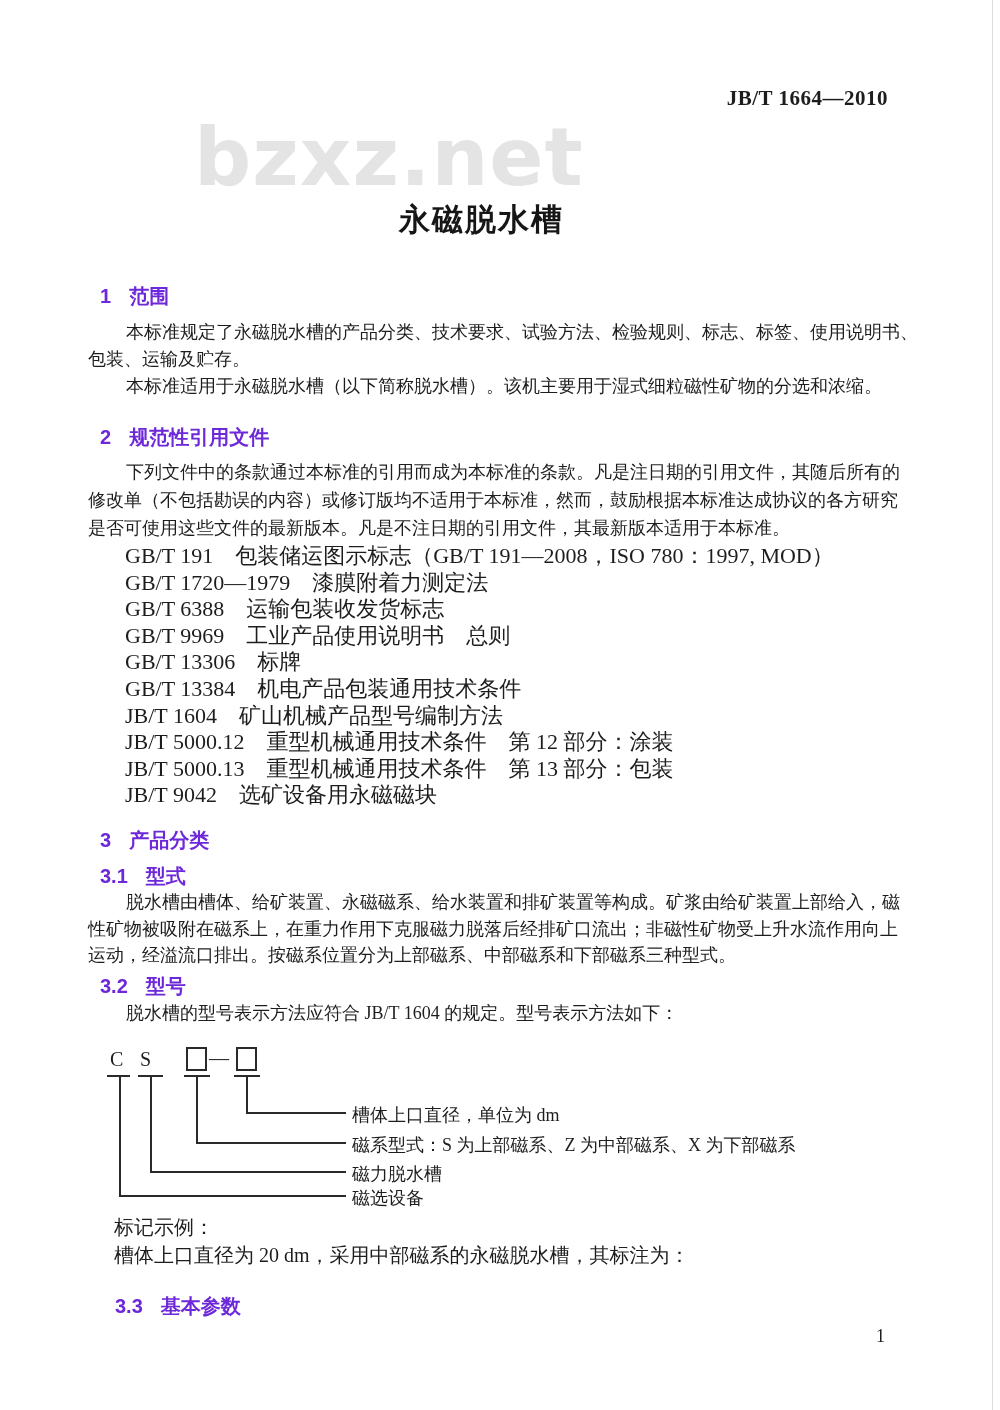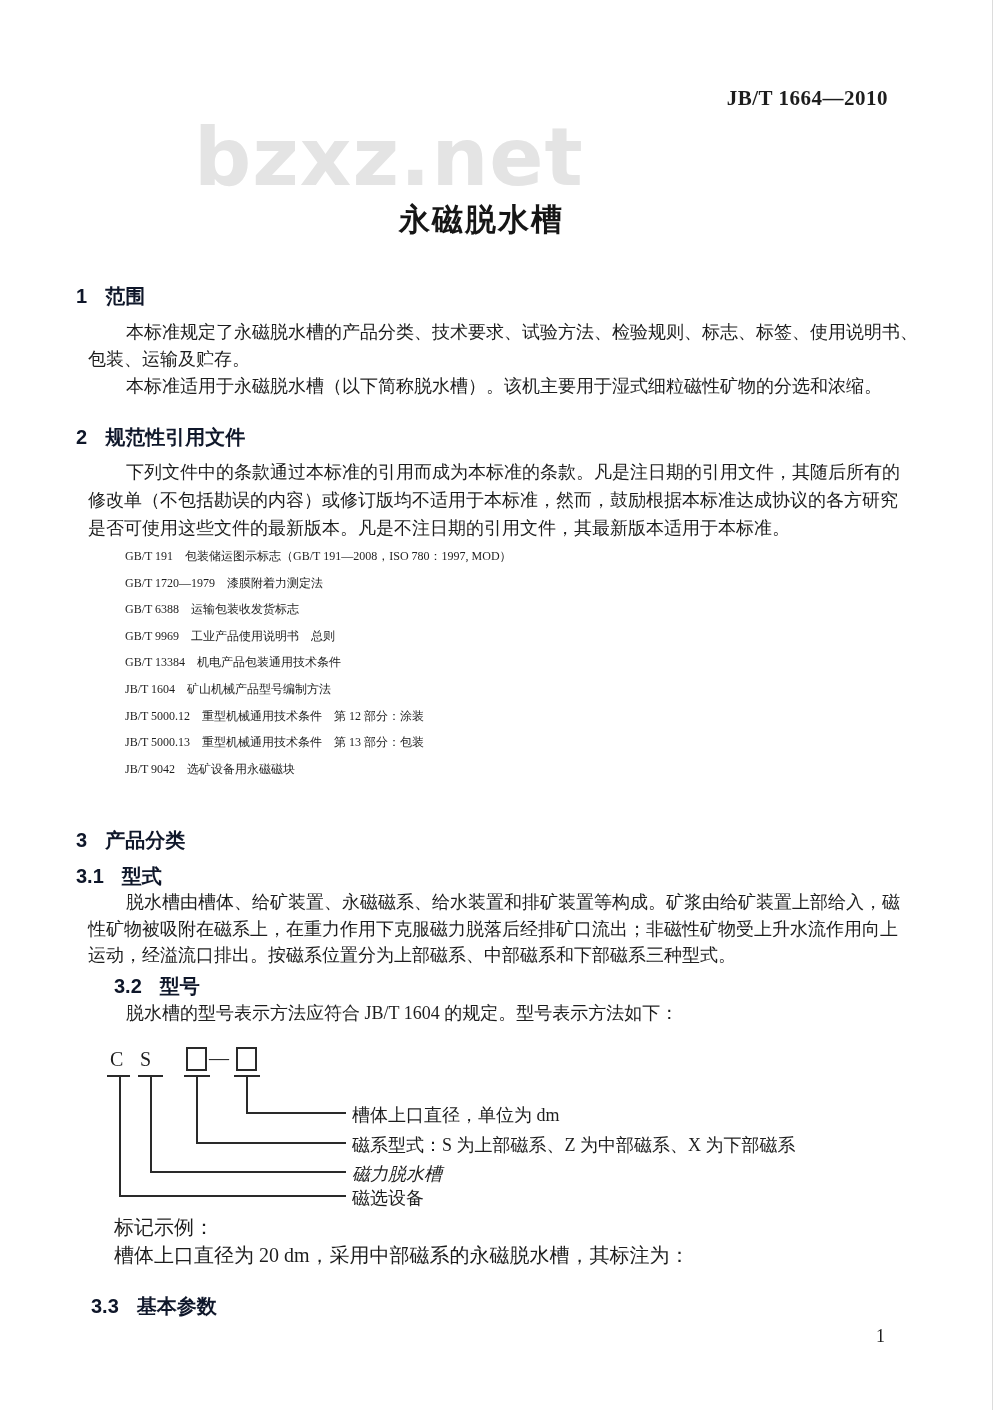--- a/index.html
+++ b/index.html
@@ -9,31 +9,31 @@
   }
   .scan-edge{position:absolute;top:0;left:992px;width:1px;height:1410px;background:#dcdcdc;}
   .std-num{position:absolute;top:86px;left:0;width:888px;text-align:right;
     font-family:"Liberation Serif","DejaVu Serif",serif;font-weight:bold;font-size:21px;letter-spacing:.5px;}
   .watermark{position:absolute;left:194px;top:118px;
     font-family:"DejaVu Sans","Liberation Sans",sans-serif;font-weight:bold;font-size:80px;
     color:#e4e4e4;letter-spacing:1px;line-height:1;user-select:none;}
   .doc-title{position:absolute;top:199px;left:0;width:963px;text-align:center;
     font-family:"Liberation Sans","DejaVu Sans",sans-serif;font-weight:bold;font-size:31px;
     letter-spacing:2px;color:#161616;}
-  .h{position:absolute;left:76px;font-family:"Liberation Sans","DejaVu Sans",sans-serif;
-    font-weight:bold;font-size:20px;color:#0f172a;white-space:nowrap;}
+  .h{position:absolute;left:100px;font-family:"Liberation Sans","DejaVu Sans",sans-serif;
+    font-weight:bold;font-size:20px;color:#6d28d9;white-space:nowrap;}
   .h .hnum{margin-right:18px;}
   .h-s1{top:283px;} .h-s2{top:424px;} .h-s3{top:827px;}
-  .h-s31{top:863px;} .h-s32{top:973px;margin-left:38px;} .h-s33{top:1293px;margin-left:15px;}
+  .h-s31{top:863px;} .h-s32{top:973px;} .h-s33{top:1293px;margin-left:15px;}
   .para{position:absolute;left:88px;width:840px;font-size:18px;line-height:27px;white-space:nowrap;}
   .p-s1{top:319px;} .p-s2{top:458px;line-height:28px;}
   .p-s31{top:889px;line-height:26.5px;} .p-s32{top:1000px;}
   .line{display:block;}
   .indent{text-indent:38px;}
-  .refs{position:absolute;left:125px;top:543px;font-size:12px;line-height:26.6px;white-space:nowrap;}
+  .refs{position:absolute;left:125px;top:543px;font-size:22px;line-height:26.6px;white-space:nowrap;}
   .dg-box{position:absolute;width:17px;height:20px;border:2px solid #2a2a2a;background:#fff;}
   .dg-char{position:absolute;font-size:20px;color:#1d1d1d;font-family:"Liberation Serif","DejaVu Serif",serif;}
   .dg-rule{position:absolute;background:#2a2a2a;}
   .dg-label{position:absolute;left:352px;font-size:18px;white-space:nowrap;}
   .example{position:absolute;left:114px;top:1214px;font-size:20px;line-height:27.5px;white-space:nowrap;}
   .page-num{position:absolute;left:876px;top:1326px;font-size:18px;}
 </style>
 </head>
 <body>
 
@@ -62,20 +62,21 @@
   <div class="para p-s2">
     <span class="line indent">下列文件中的条款通过本标准的引用而成为本标准的条款。凡是注日期的引用文件，其随后所有的</span>
     <span class="line">修改单（不包括勘误的内容）或修订版均不适用于本标准，然而，鼓励根据本标准达成协议的各方研究</span>
     <span class="line">是否可使用这些文件的最新版本。凡是不注日期的引用文件，其最新版本适用于本标准。</span>
   </div>
   <div class="refs">
     <span class="line">GB/T 191　包装储运图示标志（GB/T 191—2008，ISO 780：1997, MOD）</span>
     <span class="line">GB/T 1720—1979　漆膜附着力测定法</span>
     <span class="line">GB/T 6388　运输包装收发货标志</span>
     <span class="line">GB/T 9969　工业产品使用说明书　总则</span>
+    <span class="line">GB/T 13306　标牌</span>
     <span class="line">GB/T 13384　机电产品包装通用技术条件</span>
     <span class="line">JB/T 1604　矿山机械产品型号编制方法</span>
     <span class="line">JB/T 5000.12　重型机械通用技术条件　第 12 部分：涂装</span>
     <span class="line">JB/T 5000.13　重型机械通用技术条件　第 13 部分：包装</span>
     <span class="line">JB/T 9042　选矿设备用永磁磁块</span>
   </div>
 
   <div class="h h-s3">
     <span class="hnum">3</span><span>产品分类</span>
   </div>
@@ -112,21 +113,21 @@
   <div class="dg-rule" style="left:196px;top:1077px;width:2px;height:67px;"></div>
   <div class="dg-rule" style="left:246px;top:1077px;width:2px;height:37px;"></div>
 
   <div class="dg-rule" style="left:246px;top:1112px;width:100px;height:2px;"></div>
   <div class="dg-rule" style="left:196px;top:1142px;width:150px;height:2px;"></div>
   <div class="dg-rule" style="left:150px;top:1171px;width:196px;height:2px;"></div>
   <div class="dg-rule" style="left:119px;top:1195px;width:227px;height:2px;"></div>
 
   <span class="dg-label" style="top:1103px;">槽体上口直径，单位为 dm</span>
   <span class="dg-label" style="top:1133px;">磁系型式：S 为上部磁系、Z 为中部磁系、X 为下部磁系</span>
-  <span class="dg-label" style="top:1162px;font-style:italic;">磁力脱水槽</span>
+  <span class="dg-label" style="top:1162px;">磁力脱水槽</span>
   <span class="dg-label" style="top:1186px;">磁选设备</span>
 
   <div class="example">
     <span class="line">标记示例：</span>
     <span class="line">槽体上口直径为 20 dm，采用中部磁系的永磁脱水槽，其标注为：</span>
   </div>
 
   <div class="h h-s33">
     <span class="hnum">3.3</span><span>基本参数</span>
   </div>

